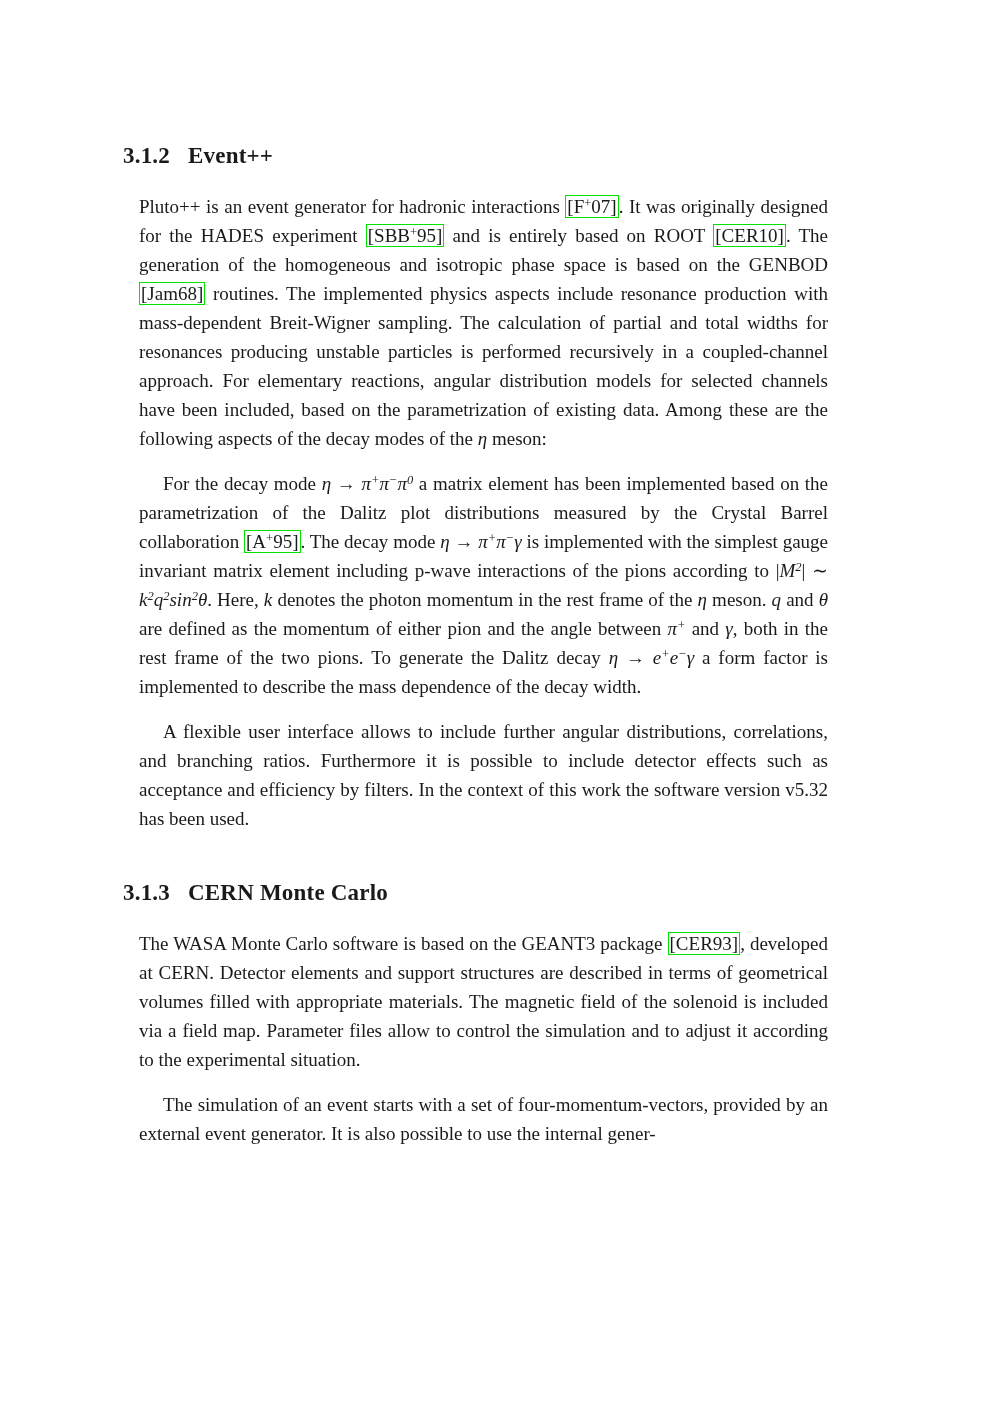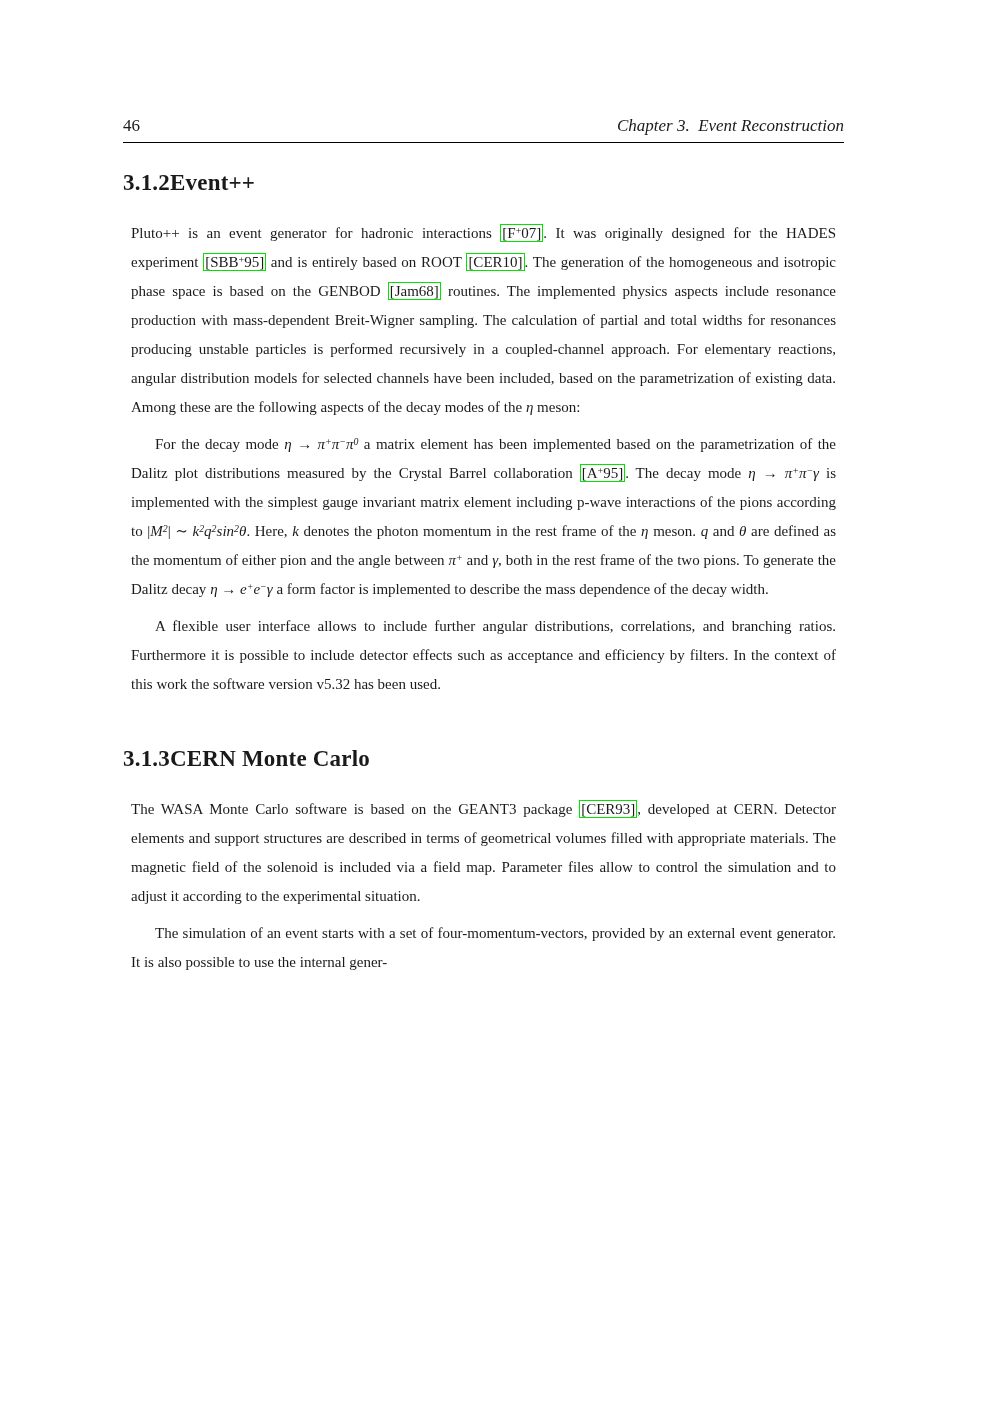--- a/index.html
+++ b/index.html
@@ -35,50 +35,46 @@
   .doc-body{margin-top:0;}
   h2.section-heading{
     font-size:23px;
     font-weight:bold;
     margin:27px 0 23px 0;
     letter-spacing:0.2px;
   }
   .section + .section h2.section-heading{
     margin-top:47px;
   }
-  h2 .sec-num{}
+  h2 .sec-num{margin-right:18px;}
   p.body-par{
-    font-size:15px;
+    font-size:19px;
     line-height:29px;
     text-align:justify;
-    margin:8px;
+    margin:16px;
     padding:0;
   }
   p.body-par + p.body-par{margin-top:7px;}
   p.indent{text-indent:24px;}
   .cite{
     border:1.5px solid var(--cite);
     padding:0 1px;
     white-space:nowrap;
   }
   .math{font-style:italic;}
   sup{
     font-size:66%;
     line-height:0;
     vertical-align:0.45em;
   }
 </style>
 </head>
 <body>
 
 <div class="sheet">
-  <div class="running-header">
-    <span class="page-num">46</span>
-    <span class="running-title">Chapter 3.&nbsp;&nbsp;Event Reconstruction</span>
-  </div>
   <div class="doc-body">
       <section class="section">
         <h2 class="section-heading"><span class="sec-num">3.1.2</span><span class="sec-title">Event++</span></h2>
         <p class="body-par"><span>Pluto++ is an event generator for hadronic interactions </span><span class="cite"><span>[F</span><sup>+</sup><span>07]</span></span><span>. It was originally designed for the HADES experiment </span><span class="cite"><span>[SBB</span><sup>+</sup><span>95]</span></span><span> and is entirely based on ROOT </span><span class="cite"><span>[CER10]</span></span><span>. The generation of the homogeneous and isotropic phase space is based on the GENBOD </span><span class="cite"><span>[Jam68]</span></span><span> routines. The implemented physics aspects include resonance production with mass-dependent Breit-Wigner sampling. The calculation of partial and total widths for resonances producing unstable particles is performed recursively in a coupled-channel approach. For elementary reactions, angular distribution models for selected channels have been included, based on the parametrization of existing data. Among these are the following aspects of the decay modes of the </span><span class="math">η</span><span> meson:</span></p>
         <p class="body-par indent"><span>For the decay mode </span><span class="math">η</span><span> → </span><span class="math">π</span><sup class="math">+</sup><span class="math">π</span><sup class="math">−</sup><span class="math">π</span><sup class="math">0</sup><span> a matrix element has been implemented based on the parametrization of the Dalitz plot distributions measured by the Crystal Barrel collaboration </span><span class="cite"><span>[A</span><sup>+</sup><span>95]</span></span><span>. The decay mode </span><span class="math">η</span><span> → </span><span class="math">π</span><sup class="math">+</sup><span class="math">π</span><sup class="math">−</sup><span class="math">γ</span><span> is implemented with the simplest gauge invariant matrix element including p-wave interactions of the pions according to |</span><span class="math">M</span><sup class="math">2</sup><span>| ∼ </span><span class="math">k</span><sup class="math">2</sup><span class="math">q</span><sup class="math">2</sup><span class="math">sin</span><sup class="math">2</sup><span class="math">θ</span><span>. Here, </span><span class="math">k</span><span> denotes the photon momentum in the rest frame of the </span><span class="math">η</span><span> meson. </span><span class="math">q</span><span> and </span><span class="math">θ</span><span> are defined as the momentum of either pion and the angle between </span><span class="math">π</span><sup class="math">+</sup><span> and </span><span class="math">γ</span><span>, both in the rest frame of the two pions. To generate the Dalitz decay </span><span class="math">η</span><span> → </span><span class="math">e</span><sup class="math">+</sup><span class="math">e</span><sup class="math">−</sup><span class="math">γ</span><span> a form factor is implemented to describe the mass dependence of the decay width.</span></p>
         <p class="body-par indent"><span>A flexible user interface allows to include further angular distributions, correlations, and branching ratios. Furthermore it is possible to include detector effects such as acceptance and efficiency by filters. In the context of this work the software version v5.32 has been used.</span></p>
       </section>
       <section class="section">
         <h2 class="section-heading"><span class="sec-num">3.1.3</span><span class="sec-title">CERN Monte Carlo</span></h2>
         <p class="body-par"><span>The WASA Monte Carlo software is based on the GEANT3 package </span><span class="cite"><span>[CER93]</span></span><span>, developed at CERN. Detector elements and support structures are described in terms of geometrical volumes filled with appropriate materials. The magnetic field of the solenoid is included via a field map. Parameter files allow to control the simulation and to adjust it according to the experimental situation.</span></p>

